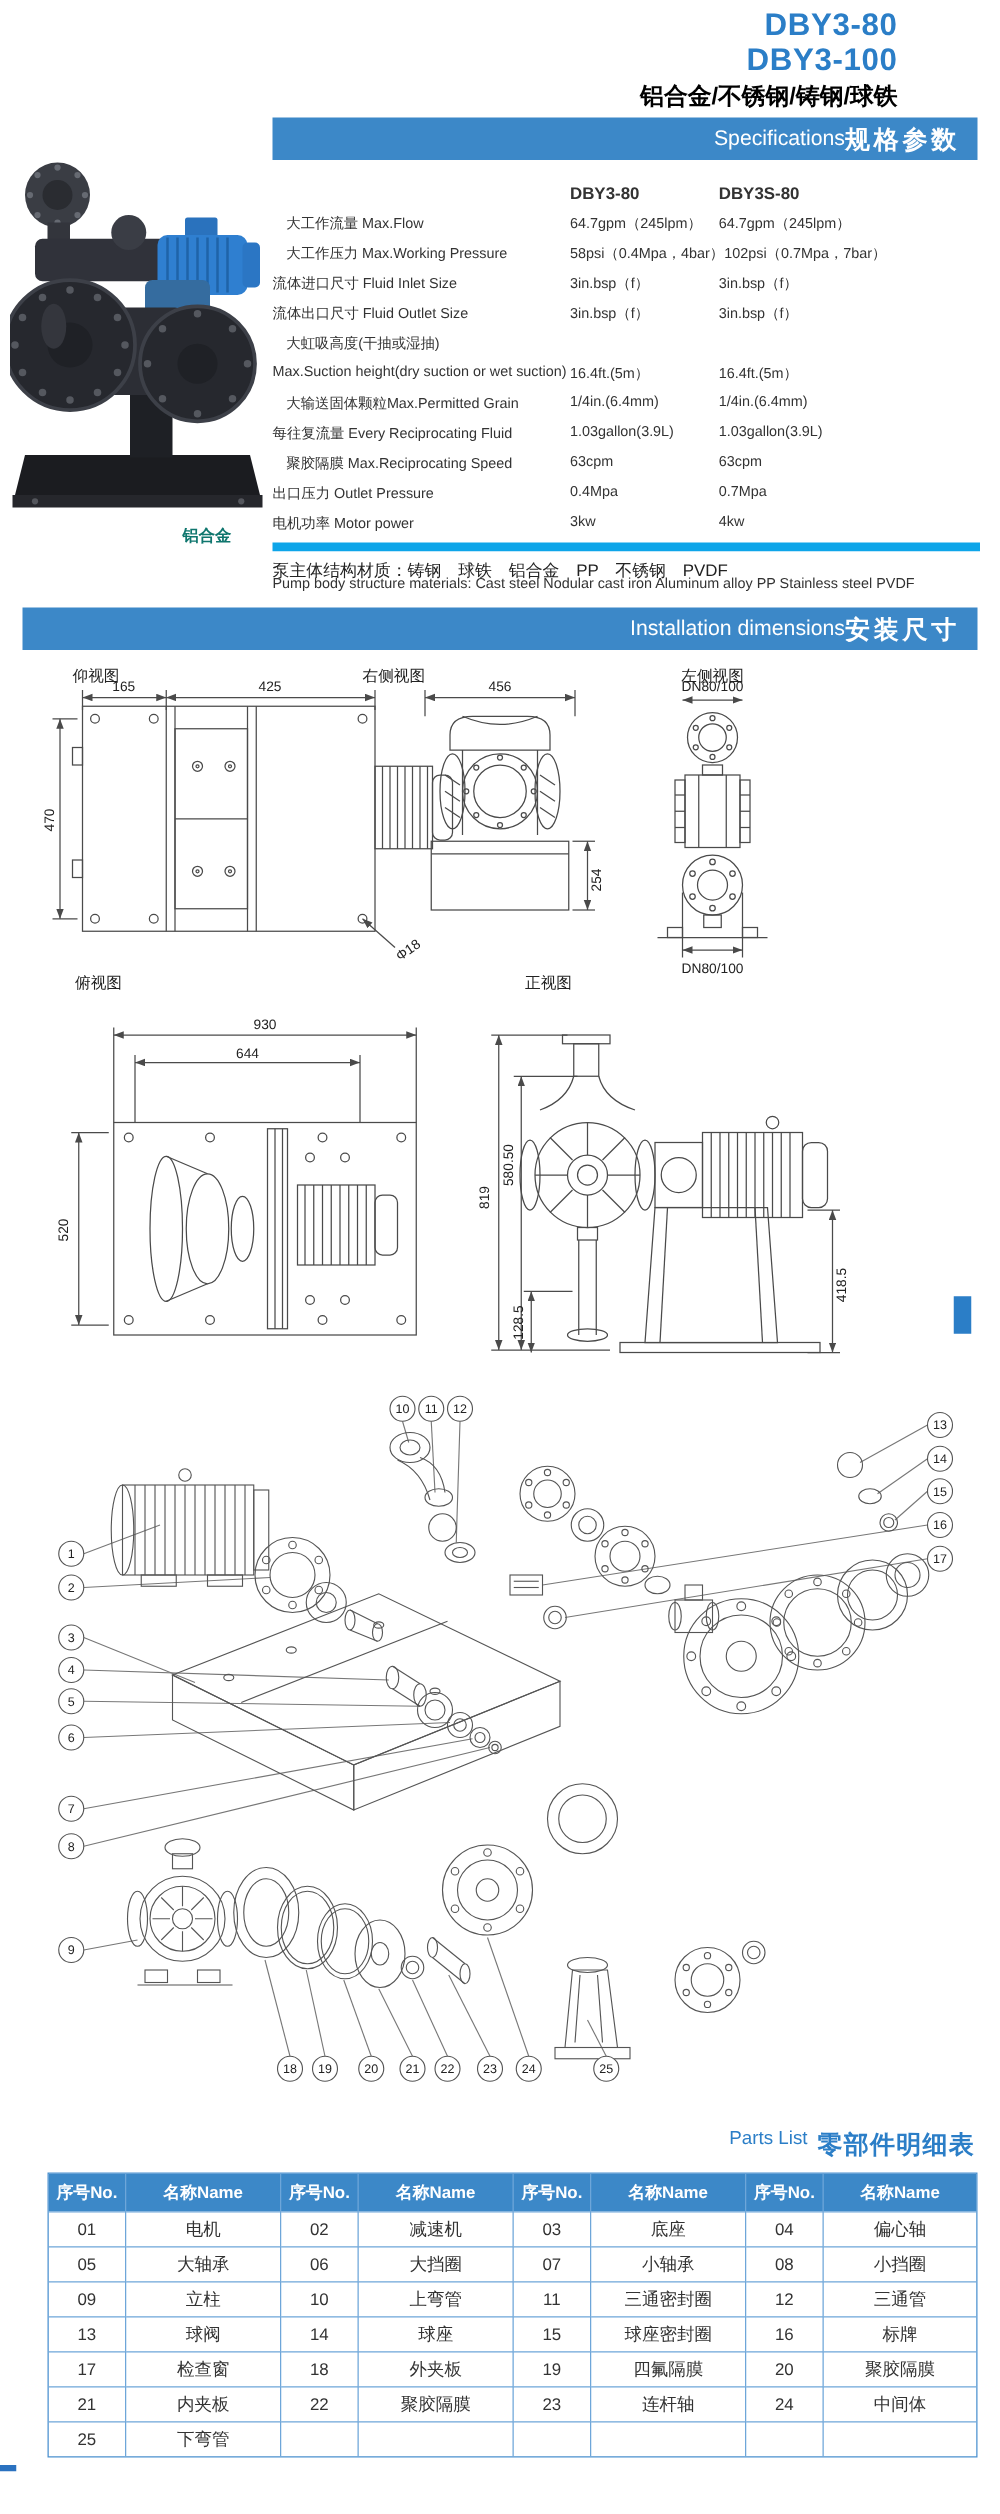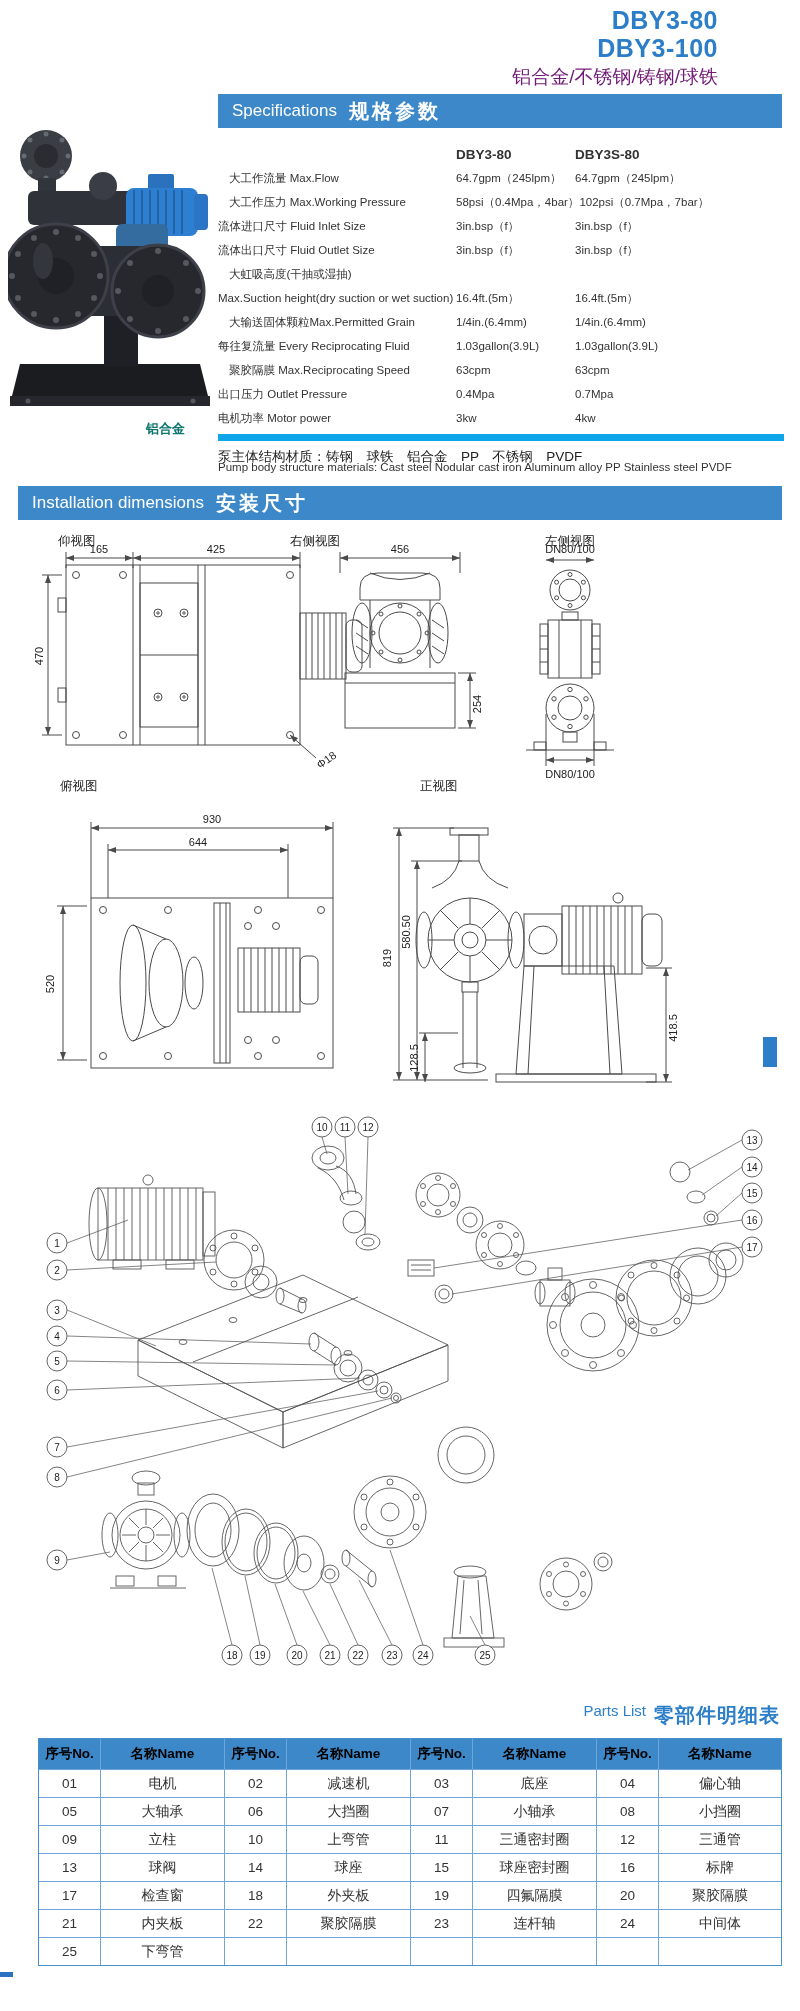--- a/index.html
+++ b/index.html
@@ -1,23 +1,23 @@
 <!DOCTYPE html>
 <html><head>
 <meta charset="utf-8">
 <style>
   body{margin:0;background:#fff}
   .page{position:relative;width:800px;height:2011px;background:#fff;overflow:hidden;
         font-family:"Liberation Sans","DejaVu Sans",sans-serif;color:#333}
   .abs{position:absolute}
   .model-titles{top:6px;right:82px;text-align:right;color:#2b7ec7;font-weight:bold;
         font-size:25px;line-height:28px;letter-spacing:.5px}
-  .subtitle{top:64px;right:82px;color:#701a75;font-weight:normal;font-size:19px}
+  .subtitle{top:64px;right:82px;color:#000000;font-weight:bold;font-size:19px}
   .banner{height:34px;background:#3c88c8;color:#fff;display:flex;align-items:center;
-        gap:12px;padding:0 14px;box-sizing:border-box}
+        justify-content:flex-end;gap:0;padding:0 14px;box-sizing:border-box}
   .banner .en{font-size:17px}
   .banner .zh{font-size:20px;font-weight:bold;letter-spacing:3px}
   #spec-banner{left:218px;right:18px;top:94px}
   #install-banner{left:18px;right:18px;top:486px}
   .spec{left:218px;top:142px;width:566px;font-size:11.5px}
   .spec-row{display:flex;height:24px;align-items:center;white-space:nowrap}
   .spec-row .lbl{flex:0 0 238px}
   .spec-row.ind .lbl{padding-left:11px;box-sizing:border-box}
   .spec-row .v1{flex:0 0 119px}
   .spec-row .v2{flex:1}
@@ -35,21 +35,21 @@
   .balloon-num{font-size:10px;text-anchor:middle}
   .parts-title{top:1702px;right:20px;display:flex;align-items:flex-start;gap:8px;color:#2b7ec7}
   .parts-title .en{font-size:15px}
   .parts-title .zh{font-size:20px;font-weight:bold;letter-spacing:1px}
   .parts-table{left:38px;top:1738px;width:744px;border:1px solid #4a90cf;box-sizing:border-box}
   .pt-row{display:flex;height:28px}
   .pt-row.head{height:30px;background:#3c88c8;color:#fff}
   .pt-cell{display:flex;align-items:center;justify-content:center;box-sizing:border-box;
         border-right:1px solid #6ea6d9;border-top:1px solid #6ea6d9;font-size:14px;color:#333}
   .pt-row .pt-cell:last-child{border-right:none}
-  .pt-row.head .pt-cell{border-top:none;font-weight:bold;font-size:13.5px;color:#000000}
+  .pt-row.head .pt-cell{border-top:none;font-weight:bold;font-size:13.5px;color:#ffffff}
   .pt-cell.no{flex:0 0 62px;font-size:13.5px}
   .pt-cell.nm{flex:0 0 124px}
   .pt-cell.nm.last{flex:1}
   .mark-right{left:763px;top:1037px;width:14px;height:30px;background:#2b7ec7}
   .mark-bottom{left:0;top:1972px;width:13px;height:5px;background:#2b72c0}
 </style>
 </head>
 <body>
 
 <div class="page">

